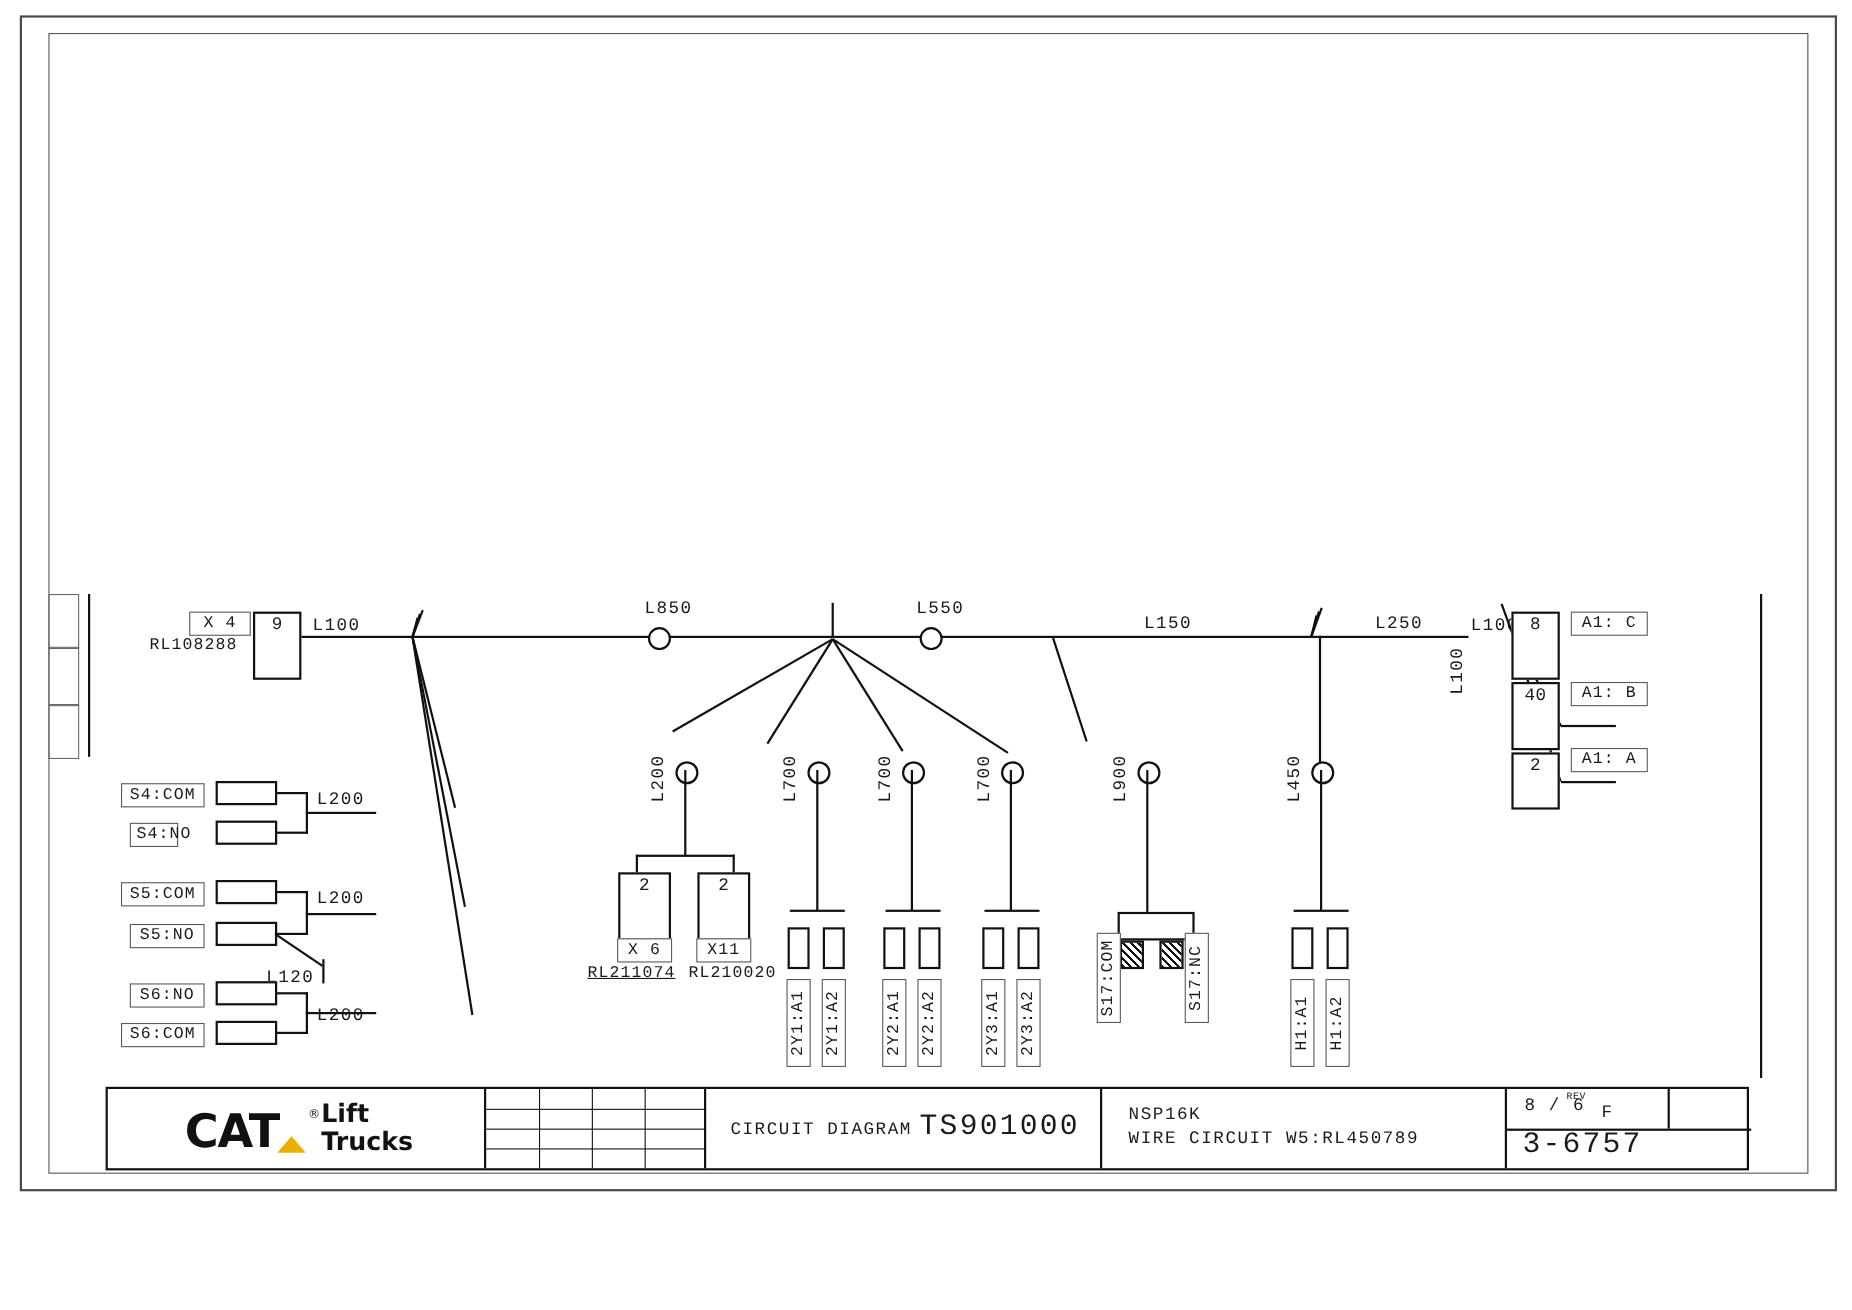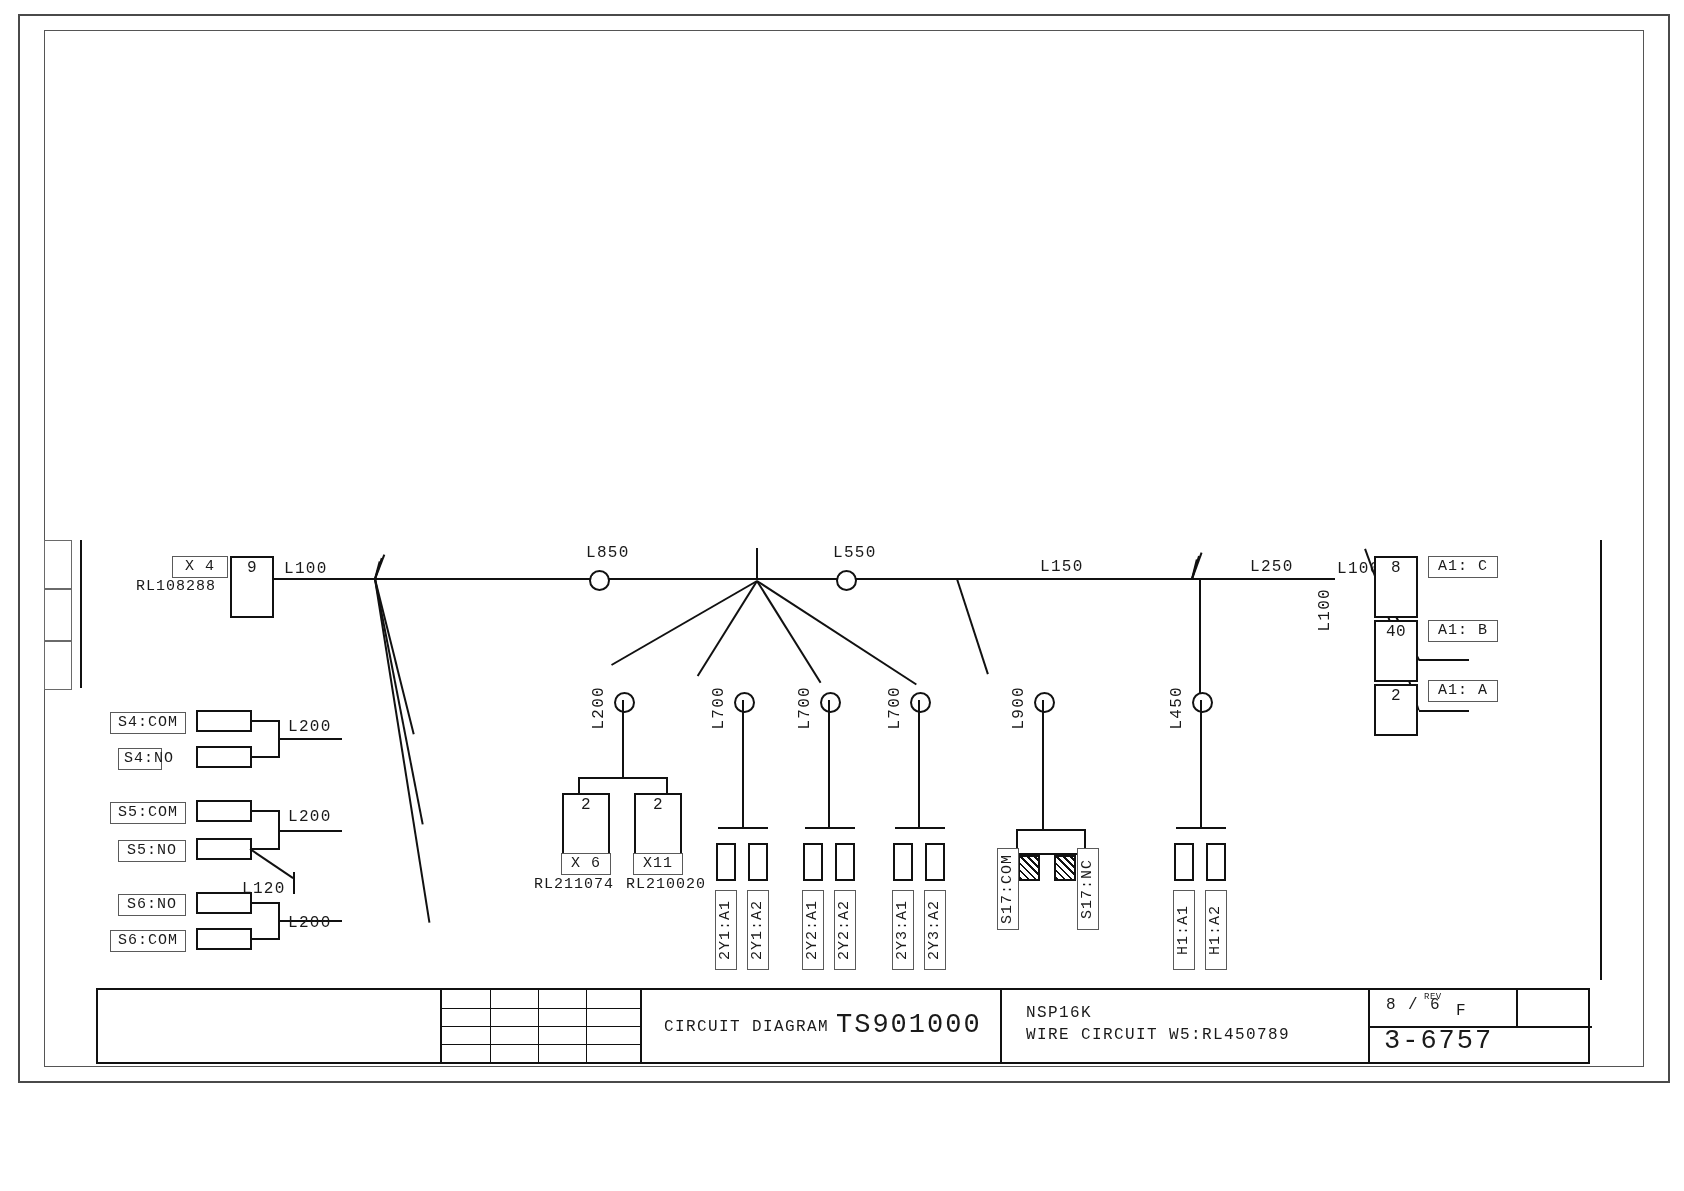--- a/index.html
+++ b/index.html
@@ -229,21 +229,21 @@
   <div class="wire wire-v" style="left:666px;top:777px;height:17px;"></div>
 
   <div class="conn-box" style="left:562px;top:793px;width:48px;height:62px;">
     <span class="pin">2</span>
   </div>
   <div class="conn-box" style="left:634px;top:793px;width:48px;height:62px;">
     <span class="pin">2</span>
   </div>
   <div class="tag" style="left:561px;top:853px;width:50px;text-align:center;">X 6</div>
   <div class="tag" style="left:633px;top:853px;width:50px;text-align:center;">X11</div>
-  <div class="part" style="left:534px;top:876px;">RL211074</div>
+  <div class="part" style="left:534px;top:876px;text-decoration:underline;">RL211074</div>
   <div class="part" style="left:626px;top:876px;">RL210020</div>
 
   <div class="lbl-v" style="left:710px;top:686px;">L700</div>
   <div class="loop" style="left:734px;top:692px;"></div>
   <div class="wire wire-v" style="left:742px;top:700px;height:128px;"></div>
   <div class="wire wire-h" style="left:718px;top:827px;width:50px;"></div>
   <div class="term" style="left:716px;top:843px;width:20px;height:38px;"></div>
   <div class="term" style="left:748px;top:843px;width:20px;height:38px;"></div>
   <div class="tag-v" style="left:715px;top:890px;width:22px;height:80px;">2Y1:A1</div>
   <div class="tag-v" style="left:747px;top:890px;width:22px;height:80px;">2Y1:A2</div>
@@ -353,20 +353,27 @@
       <div class="c" style="left:96px;"></div>
       <div class="c" style="left:144px;"></div>
     </div>
 
     <div class="tb-grid" style="left:1272px;width:222px;">
       <div class="r" style="top:36px;border-bottom:2px solid #111;"></div>
       <div class="c" style="left:146px;height:36px;border-right:2px solid #111;"></div>
     </div>
   </div>
 
+  <div class="cat-logo">
+    <span class="cat-word">CAT</span>
+    <span class="cat-tri"></span>
+    <span class="cat-reg">®</span>
+    <span class="cat-lift">Lift</span>
+    <span class="cat-trucks">Trucks</span>
+  </div>
 
   <div class="tb-txt" style="left:664px;top:1018px;">CIRCUIT DIAGRAM</div>
   <div class="tb-big" style="left:836px;top:1010px;">TS901000</div>
   <div class="tb-txt" style="left:1026px;top:1004px;">NSP16K</div>
   <div class="tb-txt" style="left:1026px;top:1026px;">WIRE CIRCUIT W5:RL450789</div>
   <div class="tb-txt" style="left:1386px;top:996px;">8 / 6</div>
   <div class="tb-small" style="left:1424px;top:992px;">REV</div>
   <div class="tb-txt" style="left:1456px;top:1002px;">F</div>
   <div class="tb-big" style="left:1384px;top:1026px;">3-6757</div>
 

